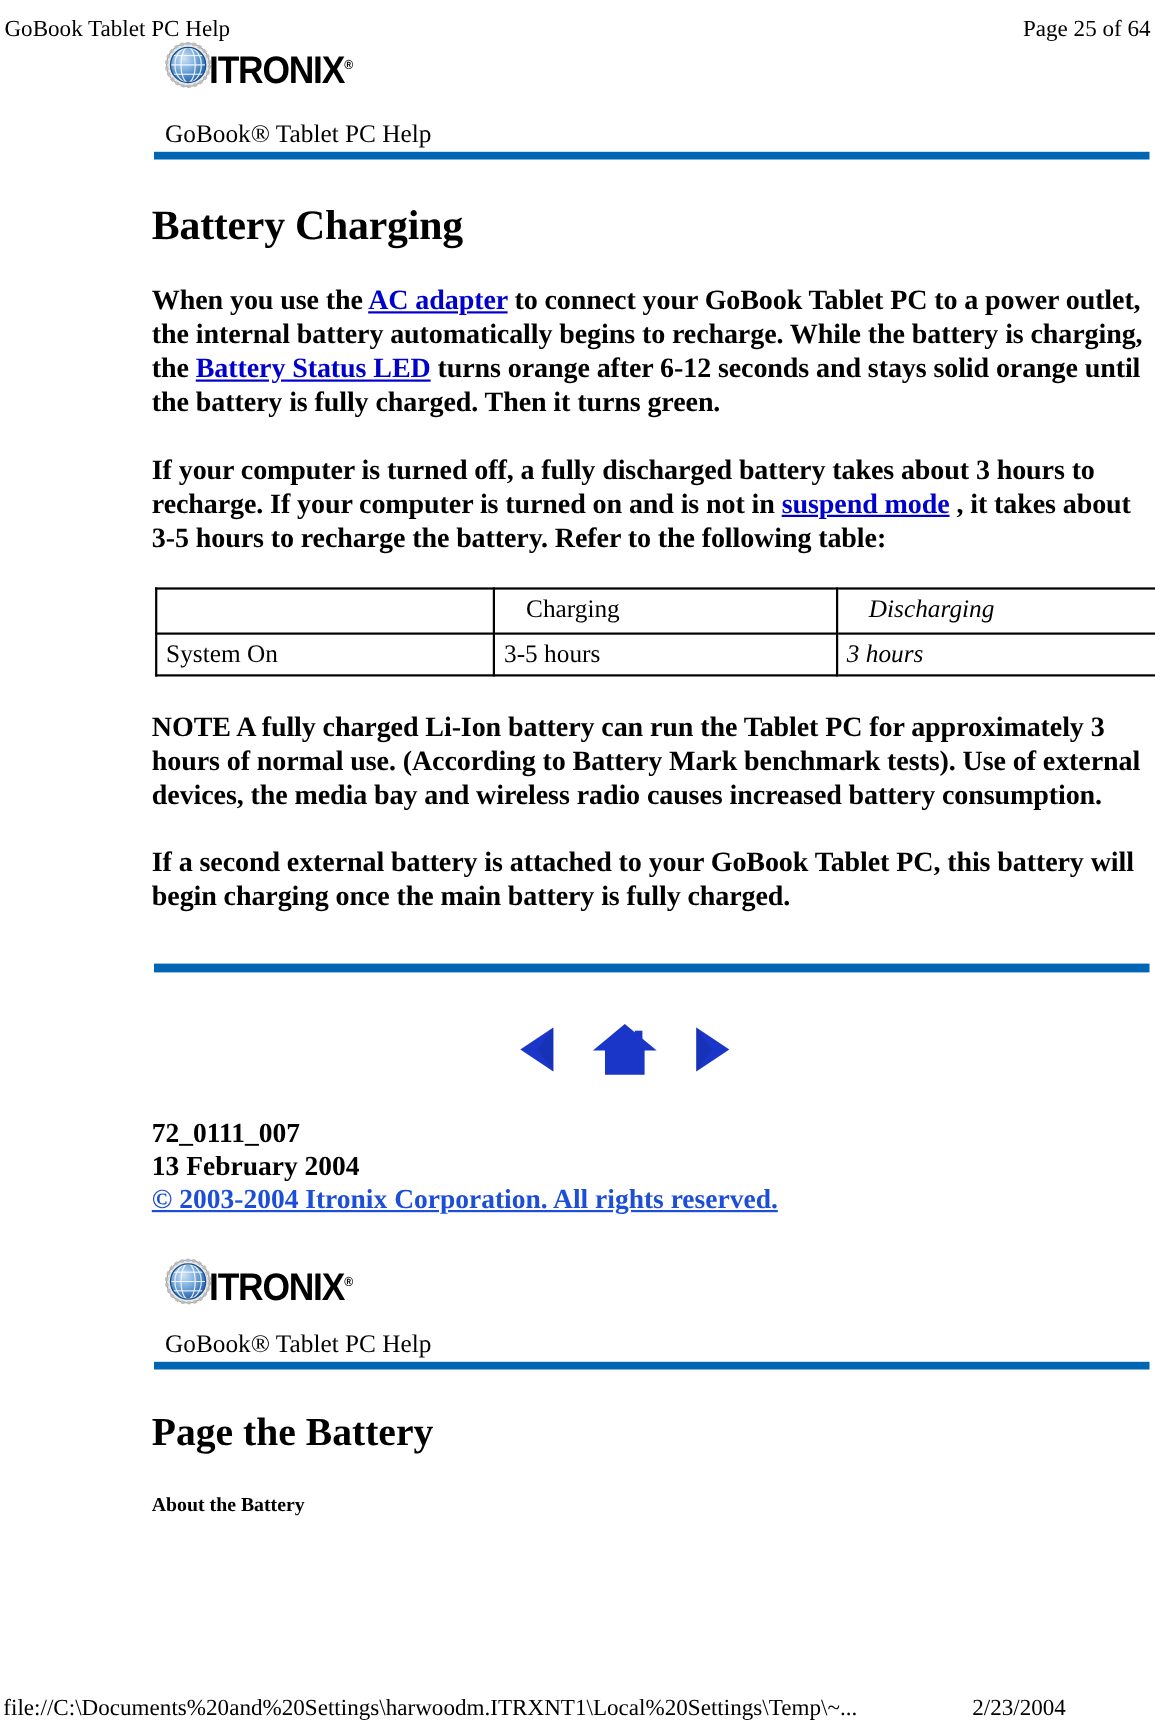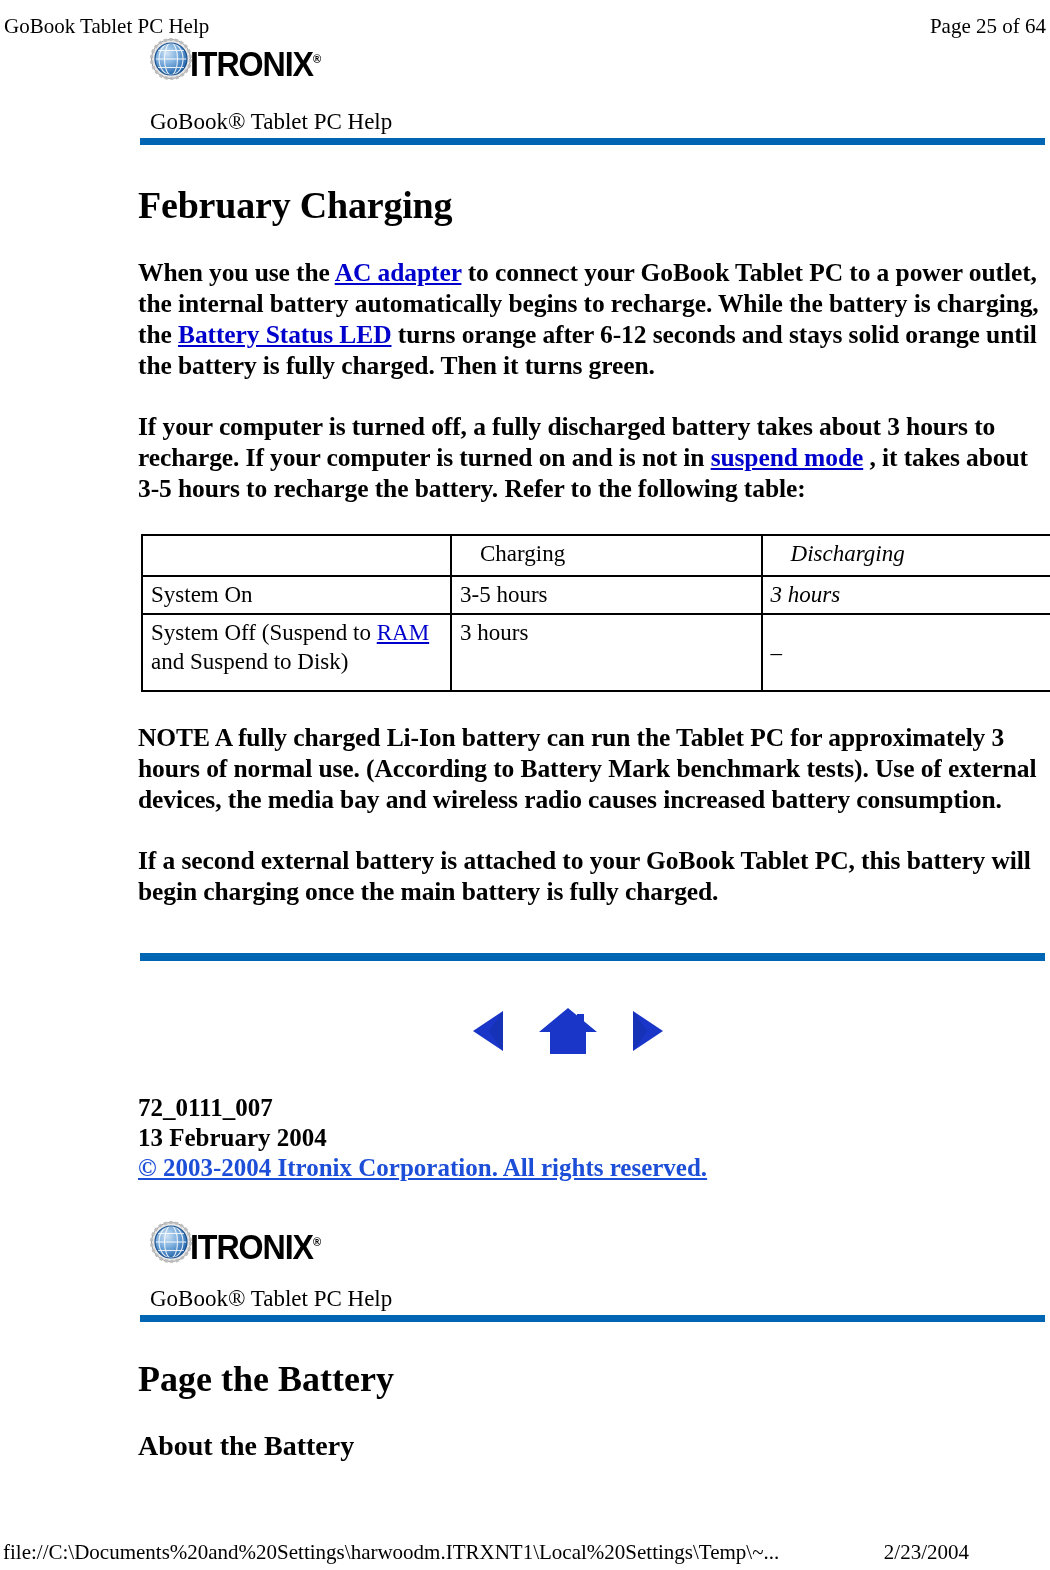--- a/index.html
+++ b/index.html
@@ -176,21 +176,21 @@
     text-decoration: underline;
   }
 
   h2.doc-h2 {
     font-size: 36px;
     line-height: 42px;
     font-weight: bold;
     margin: 36px 0 0 0;
   }
   h3.doc-h3 {
-    font-size: 28px;
+    font-size: 18px;
     line-height: 31px;
     font-weight: bold;
     margin: 30px 0 0 0;
   }
 
   
   .status-bar {
     position: absolute;
     left: 0px;
     bottom: 0px;
@@ -244,42 +244,37 @@
     <span class="logo-word"><span>ITRONIX</span><span class="logo-reg">®</span></span>
   </div>
 
   <div class="masthead">
     <div class="masthead-title">GoBook® Tablet PC Help</div>
   </div>
   <div class="blue-rule"></div>
 
   <div class="content">
 
-    <h1 class="doc-h1">February Charging</h1>
+    <h1 class="doc-h1">Battery Charging</h1>
 
     <p class="doc-p"><span>When you use the </span><a class="doc-link" href="#">AC adapter</a><span> to connect your GoBook Tablet PC to a power outlet, the internal battery automatically begins to recharge. While the battery is charging, the </span><a class="doc-link" href="#">Battery Status LED</a><span> turns orange after 6-12 seconds and stays solid orange until the battery is fully charged. Then it turns green.</span></p>
 
     <p class="doc-p"><span>If your computer is turned off, a fully discharged battery takes about 3 hours to recharge. If your computer is turned on and is not in </span><a class="doc-link" href="#">suspend mode</a><span> , it takes about 3-5 hours to recharge the battery. Refer to the following table:</span></p>
 
     <table class="spec-table">
       <tbody>
         <tr class="head-row">
           <td class="col-label"></td>
           <td class="col-charge">Charging</td>
           <td class="col-discharge">Discharging</td>
         </tr>
         <tr>
           <td class="col-label">System On</td>
           <td class="col-charge">3-5 hours</td>
           <td class="col-discharge">3 hours</td>
-        </tr>
-        <tr class="tall-row">
-          <td class="col-label"><span>System Off (Suspend to </span><a class="doc-link" href="#">RAM</a><span> and Suspend to Disk)</span></td>
-          <td class="col-charge">3 hours</td>
-          <td class="col-discharge vmid">–</td>
         </tr>
       </tbody>
     </table>
 
     <p class="doc-p">NOTE  A fully charged Li-Ion battery can run the Tablet PC for approximately 3 hours of normal use. (According to Battery Mark benchmark tests).  Use of external devices, the media bay and wireless radio causes increased battery consumption.</p>
 
     <p class="doc-p">If a second external battery is attached to your GoBook Tablet PC, this battery will begin charging once the main battery is fully charged.</p>
   </div>
 
   <div class="blue-rule thick" style="margin-top:46px;"></div>

